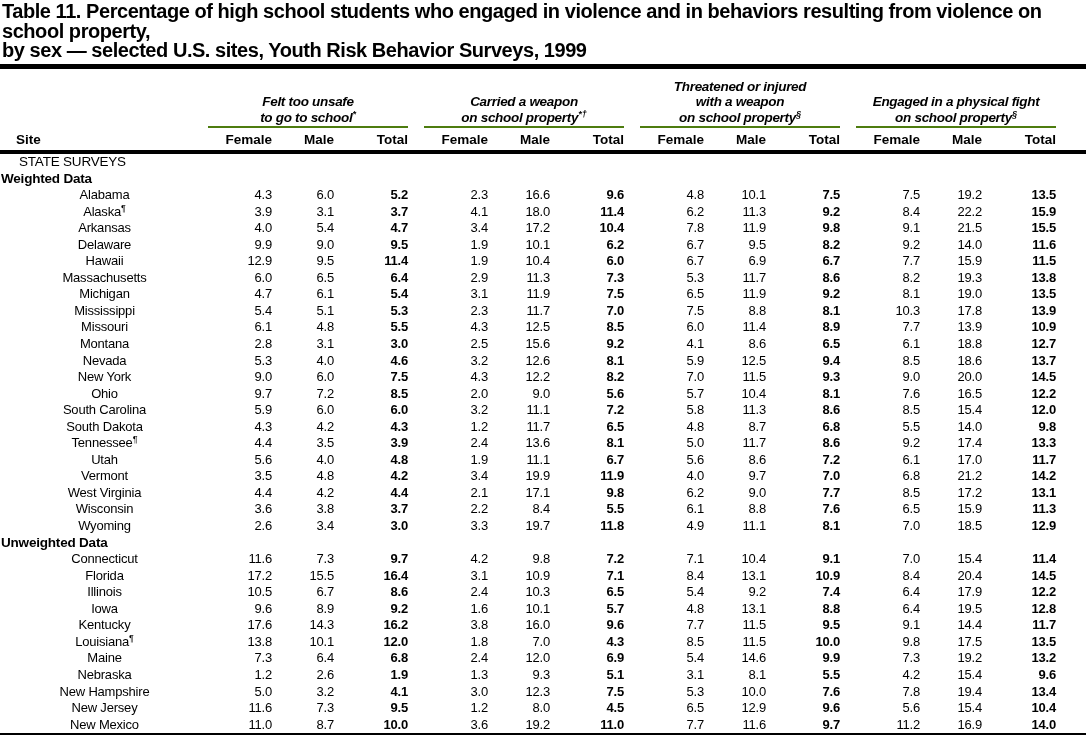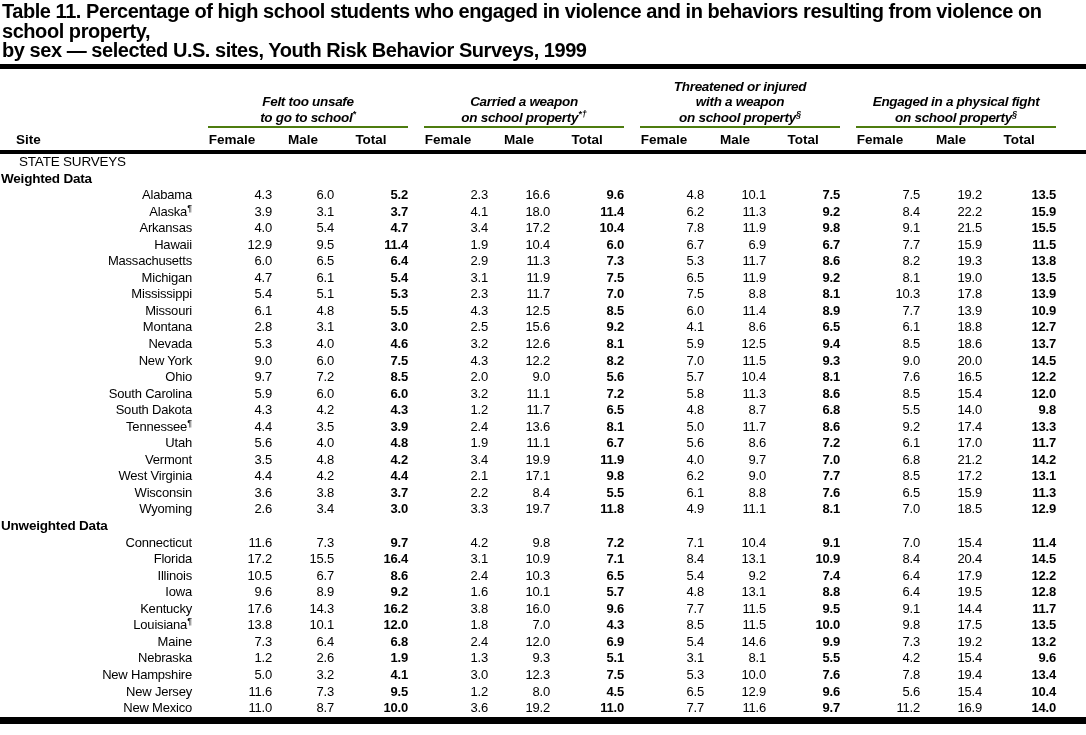--- a/index.html
+++ b/index.html
@@ -18,25 +18,25 @@
   table { border-collapse:collapse; table-layout:fixed; width:1086px; }
   th, td { padding:0; white-space:nowrap; }
   thead th { font-weight:bold; font-size:13.5px; vertical-align:bottom; }
   .gh { padding-top:10px; }
   .glabel {
     text-align:center; line-height:15.5px; letter-spacing:-0.3px;
     border-bottom:2px solid #4d7c0f; padding-bottom:1px; margin-left:16px;font-style:italic;
   }
   .gh.last .glabel { margin-right:30px; }
   .site-h { text-align:left; padding-left:16px; padding-bottom:3px; }
-  .num-h { text-align:center; padding-bottom:3px; padding-top:4px; }
+  .num-h { text-align:right; padding-bottom:3px; padding-top:4px; }
   .head2 th { border-bottom:4px solid #000; }
   th.last-col, td.last-col { padding-right:30px; }
   tbody td { font-size:13px; height:16.55px; line-height:16.55px; letter-spacing:-0.2px; }
-  td.site { text-align:right; padding-left:17px; }
+  td.site { text-align:center; padding-left:17px; }
   td.num { text-align:right; }
   td.total { font-weight:bold; }
   td.section { padding-left:19px; font-weight:normal; font-size:13.5px; }
   td.subsection { padding-left:1px; font-weight:bold; font-size:13.5px; }
   sup { font-size:9px; line-height:0; vertical-align:super; letter-spacing:0; }
 </style>
 </head>
 <body>
 
 <div>
@@ -140,20 +140,35 @@
           <td class="num">17.2</td>
           <td class="num total">10.4</td>
           <td class="num">7.8</td>
           <td class="num">11.9</td>
           <td class="num total">9.8</td>
           <td class="num">9.1</td>
           <td class="num">21.5</td>
           <td class="num total last-col">15.5</td>
         </tr>
         <tr>
+          <td class="site">Delaware</td>
+          <td class="num">9.9</td>
+          <td class="num">9.0</td>
+          <td class="num total">9.5</td>
+          <td class="num">1.9</td>
+          <td class="num">10.1</td>
+          <td class="num total">6.2</td>
+          <td class="num">6.7</td>
+          <td class="num">9.5</td>
+          <td class="num total">8.2</td>
+          <td class="num">9.2</td>
+          <td class="num">14.0</td>
+          <td class="num total last-col">11.6</td>
+        </tr>
+        <tr>
           <td class="site">Hawaii</td>
           <td class="num">12.9</td>
           <td class="num">9.5</td>
           <td class="num total">11.4</td>
           <td class="num">1.9</td>
           <td class="num">10.4</td>
           <td class="num total">6.0</td>
           <td class="num">6.7</td>
           <td class="num">6.9</td>
           <td class="num total">6.7</td>

